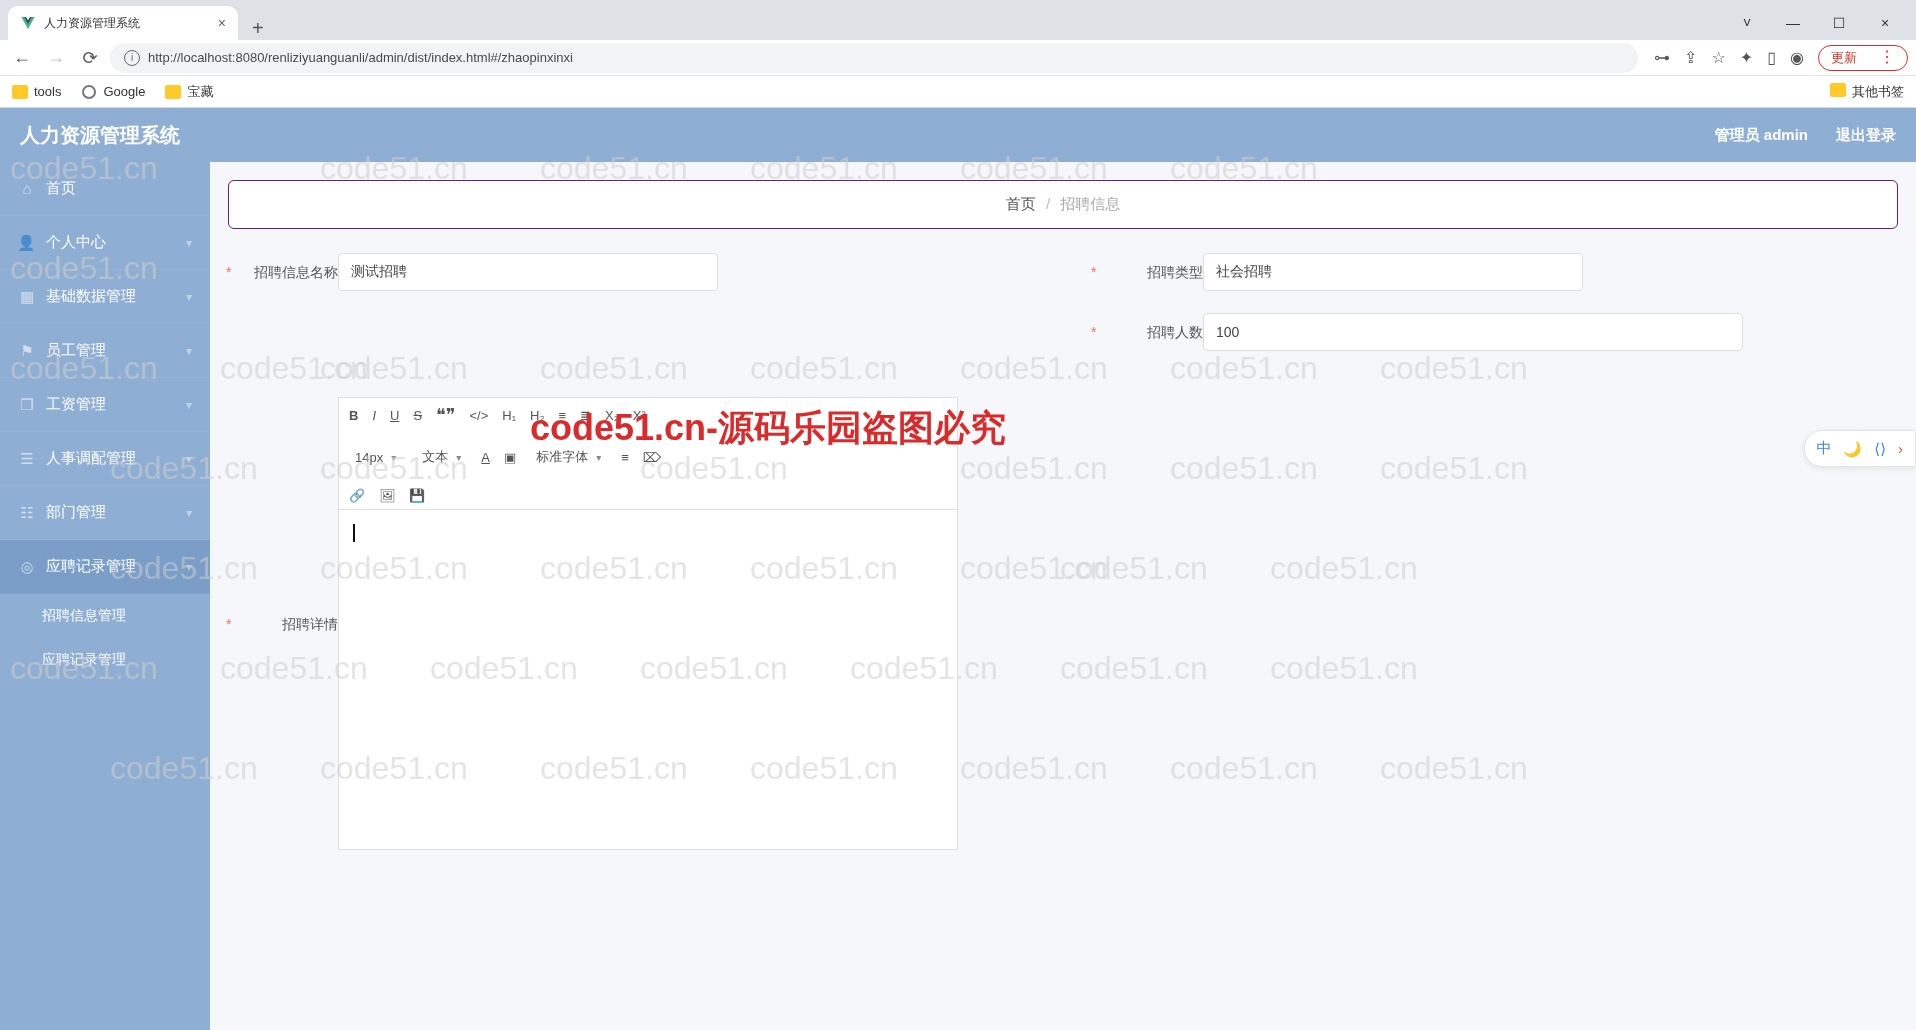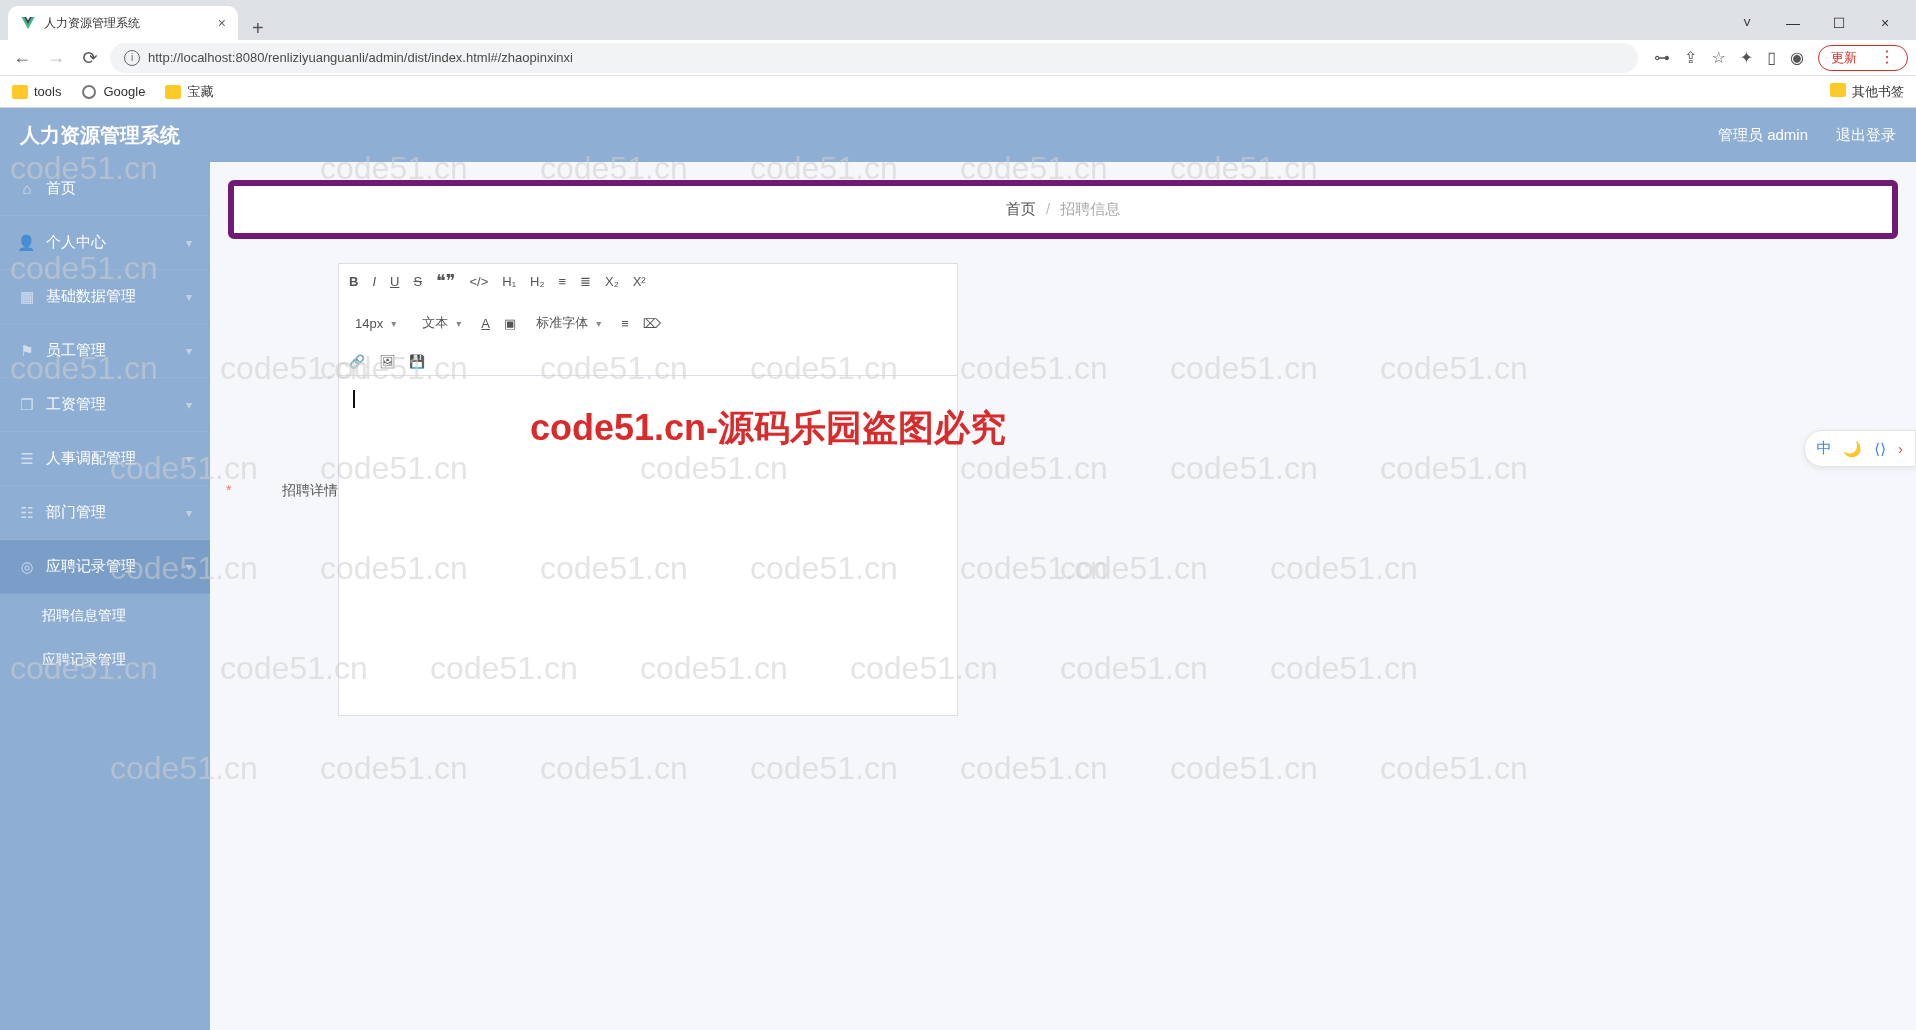--- a/index.html
+++ b/index.html
@@ -20,31 +20,31 @@
   .ricon{color:#555;font-size:16px;cursor:pointer}
   .update-btn{border:1px solid #d93025;color:#d93025;border-radius:16px;padding:3px 12px;display:flex;align-items:flex-start;gap:22px;cursor:pointer;font-size:13px}
   .update-btn .dots{font-size:16px;line-height:1}
   .bookmarks{height:32px;background:#fff;border-bottom:1px solid #d9d9d9;display:flex;align-items:center;padding:0 12px;gap:20px;font-size:13px;color:#333}
   .bm{display:flex;align-items:center;gap:6px;cursor:pointer}
   .bm .folder{width:16px;height:14px;background:#ffca28;border-radius:2px}
   .gmark{width:16px;height:16px;display:inline-block}
   .bm-right{margin-left:auto;display:flex;align-items:flex-start;gap:6px}
   .app-shell{position:absolute;top:108px;left:0;right:0;bottom:0;display:flex;flex-direction:column}
   .app-header{height:54px;background:#8faed3;color:#fff;display:flex;align-items:center;padding:0 20px;font-size:20px;font-weight:700}
-  .hdr-right{margin-left:auto;font-weight:400;font-size:15px;display:flex;gap:28px}
+  .hdr-right{margin-left:auto;font-weight:700;font-size:15px;display:flex;gap:28px}
   .hdr-right span{cursor:pointer}
   .app-body{flex:1;display:flex;background:#f5f7fa;overflow:hidden}
   .sidebar{width:210px;background:#8faed3;display:flex;flex-direction:column;color:#fff}
   .nav-item{height:54px;display:flex;align-items:center;padding:0 18px;gap:10px;cursor:pointer;font-size:15px;border-bottom:1px solid rgba(255,255,255,0.07)}
   .nav-item.active{background:#7a9ec8}
   .nav-item .chev{margin-left:auto;opacity:0.45;font-size:12px}
   .nav-item .mi{opacity:0.6;width:18px;display:flex;justify-content:center}
   .sub-item{height:44px;display:flex;align-items:center;padding-left:42px;font-size:14px;cursor:pointer}
   .content{flex:1;padding:18px;overflow:auto;position:relative}
-  .breadcrumb-box{background:#fff;border:6px solid #701a75;border-radius:6px;padding:14px 20px;text-align:center;font-size:15px;color:#555}
+  .breadcrumb-box{background:#fff;border:1px solid #701a75;border-radius:6px;padding:14px 20px;text-align:center;font-size:15px;color:#555}
   .breadcrumb-box .sep{color:#bbb;margin:0 6px}
   .breadcrumb-box .cur{color:#aaa}
   .form-area{margin-top:24px;display:grid;grid-template-columns:1fr 1fr;gap:0 60px}
   .form-area.full{grid-template-columns:1fr}
   .frow{display:flex;align-items:flex-start;margin-bottom:22px}
   .flabel{width:110px;text-align:right;color:#555;font-size:14px;line-height:38px;position:relative}
   .flabel.req::before{content:"*";color:#f56c6c;position:absolute;left:-2px}
   .finput{flex:1;max-width:380px;height:38px;border:1px solid #dcdfe6;border-radius:4px;padding:0 12px;background:#fff;color:#444;font-size:14px;display:flex;align-items:center}
   .editor-wrap{width:620px}
   .editor-toolbar{border:1px solid #dcdfe6;background:#fff;padding:6px 10px;display:flex;flex-wrap:wrap;gap:10px 14px;align-items:center;font-size:13px;color:#555}
@@ -179,20 +179,35 @@
       <div class="sub-item">应聘记录管理</div>
     </div>
 
     <div class="content">
       <div class="breadcrumb-box">
         <span>首页</span>
         <span class="sep">/</span>
         <span class="cur">招聘信息</span>
       </div>
 
+      <div class="form-area">
+        <div class="frow">
+          <div class="flabel req">招聘信息名称</div>
+          <div class="finput">测试招聘</div>
+        </div>
+        <div class="frow">
+          <div class="flabel req">招聘类型</div>
+          <div class="finput">社会招聘</div>
+        </div>
+        <div></div>
+        <div class="frow">
+          <div class="flabel req">招聘人数</div>
+          <div class="finput" style="max-width:540px">100</div>
+        </div>
+      </div>
 
       <div class="form-area full">
         <div class="frow" style="align-items:center">
           <div class="flabel req" style="line-height:20px">招聘详情</div>
           <div class="editor-wrap">
             <div class="editor-toolbar">
               <b class="etool">B</b>
               <i class="etool">I</i>
               <u class="etool">U</u>
               <s class="etool">S</s>

